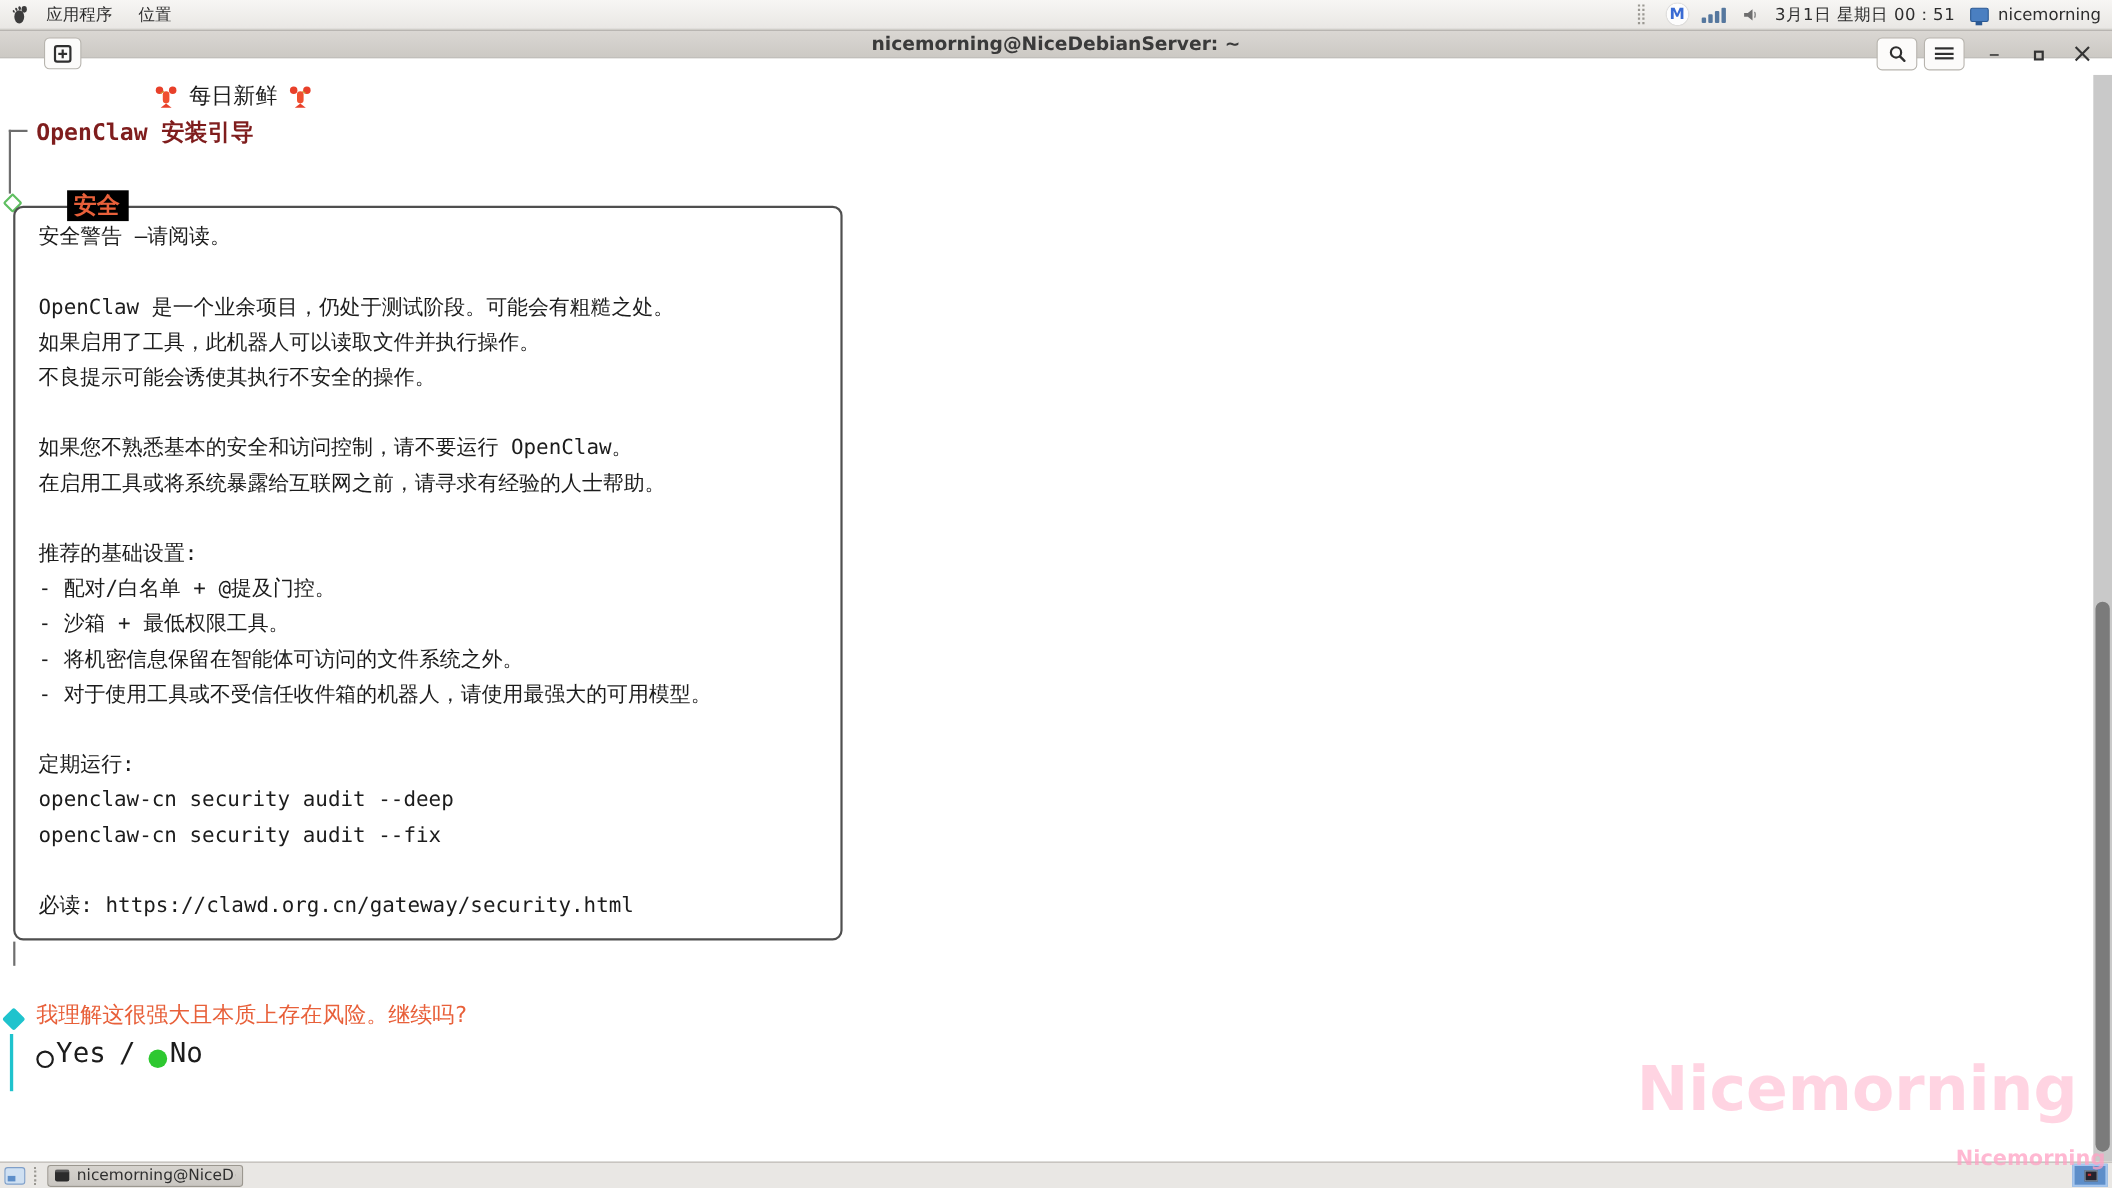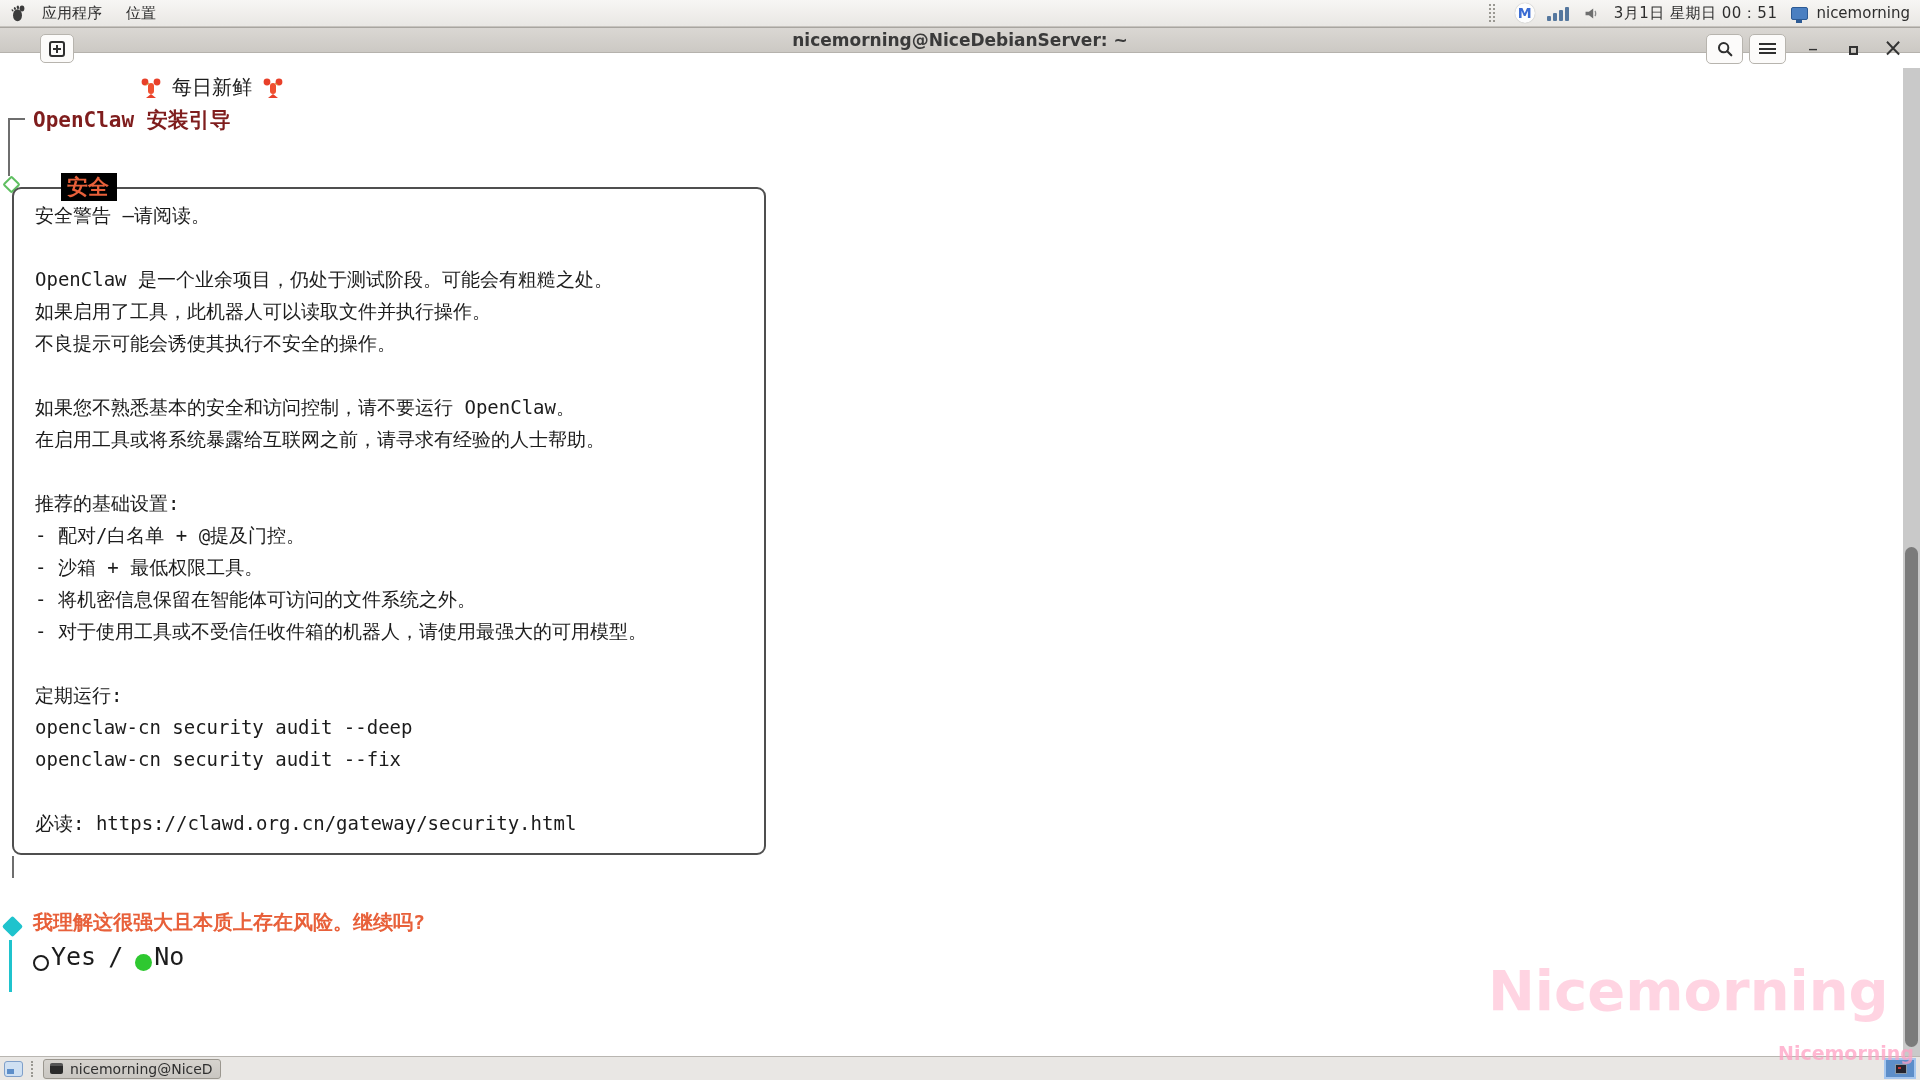--- a/index.html
+++ b/index.html
@@ -56,21 +56,21 @@
   .diamond-outline { position:absolute; left:5px; top:110px; width:13px; height:13px;
     border:2.5px solid #5fbf61; transform:rotate(45deg); background:#fff; border-radius:2px; }
   .sec-box { position:absolute; left:12px; top:119px; width:754px; height:668px;
     border:2px solid #4f4f4f; border-radius:9px; padding:10px 0 0 21px; }
   .sec-label { position:absolute; left:14px; top:-16px; background:#000000; padding:0 8px 0 6px;
     font-size:21px; font-weight:bold; color:#e8603a;margin-left:33px; }
   .tline { height:32px; line-height:32px; font-size:19px; white-space:pre; }
   .tree-stub { position:absolute; left:12px; top:788px; width:2px; height:22px; background:#6e6e6e; }
   .diamond-filled { position:absolute; left:5px; top:851px; width:15px; height:15px;
     background:#1fc3cd; transform:rotate(45deg); border-radius:2px; }
-  .prompt-q { position:absolute; left:33px; top:841px; font-size:20px; font-weight:bold; color:#e8603a; }
+  .prompt-q { position:absolute; left:33px; top:841px; font-size:20px; font-weight:normal; color:#e8603a; }
   .options-row { position:absolute; left:33px; top:874px; display:flex; align-items:flex-end; font-size:25px; }
   .radio-empty { width:16px; height:16px; border:2px solid #1c1c1c; border-radius:50%; display:inline-block; margin-right:2px; }
   .radio-filled { width:17px; height:17px; background:#2ec830; border-radius:50%; display:inline-block; margin-right:2px; }
   .opt-sep { margin:0 12px; }
   .prompt-line { position:absolute; left:9px; top:872px; width:3px; height:52px; background:#1fc3cd; }
 
   .watermark-big { position:absolute; left:1488px; top:890px; font-size:56px; font-weight:bold;
     font-family:"DejaVu Sans",sans-serif; color:rgba(255,176,203,0.55); }
   .watermark-small { position:absolute; left:1778px; top:1042px; font-size:19px; font-weight:bold;
     font-family:"DejaVu Sans",sans-serif; color:rgba(255,160,195,0.75); z-index:60; }

